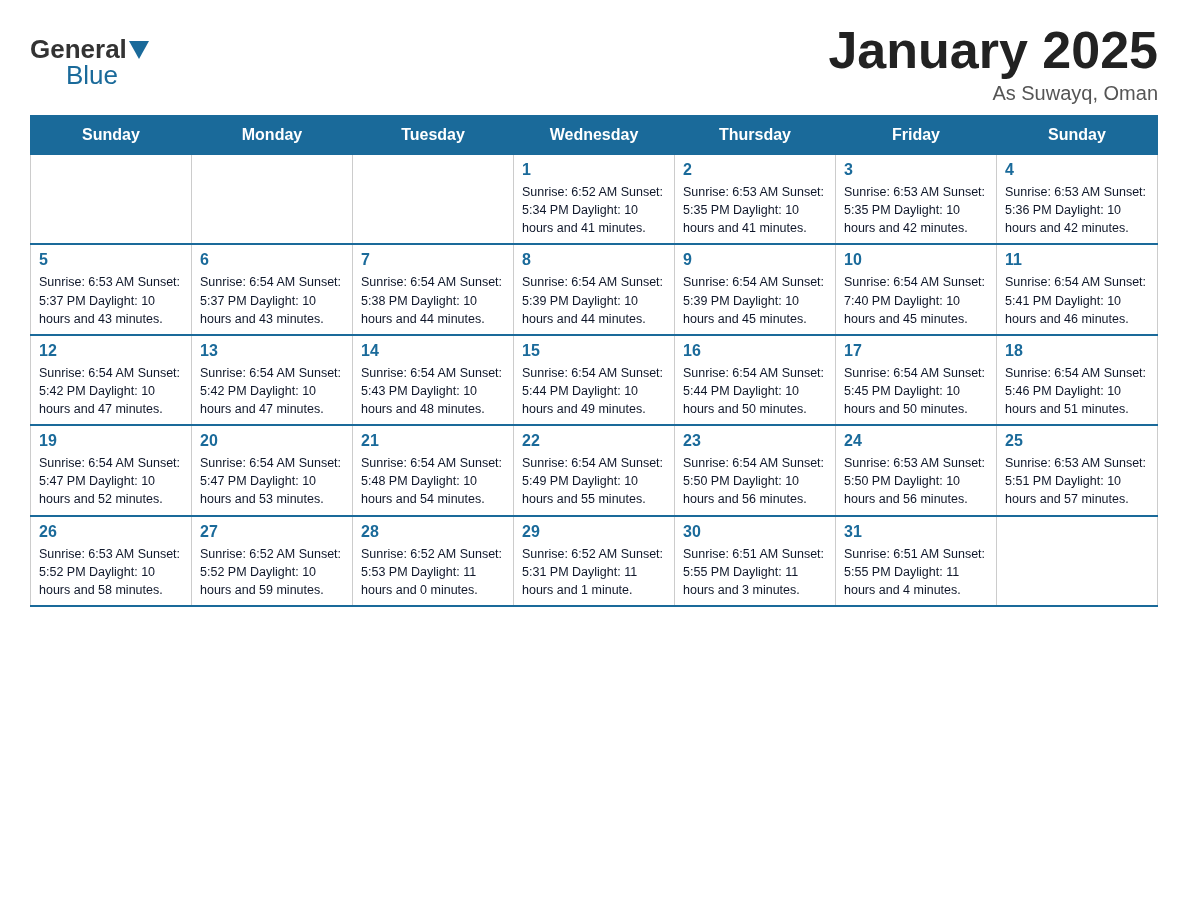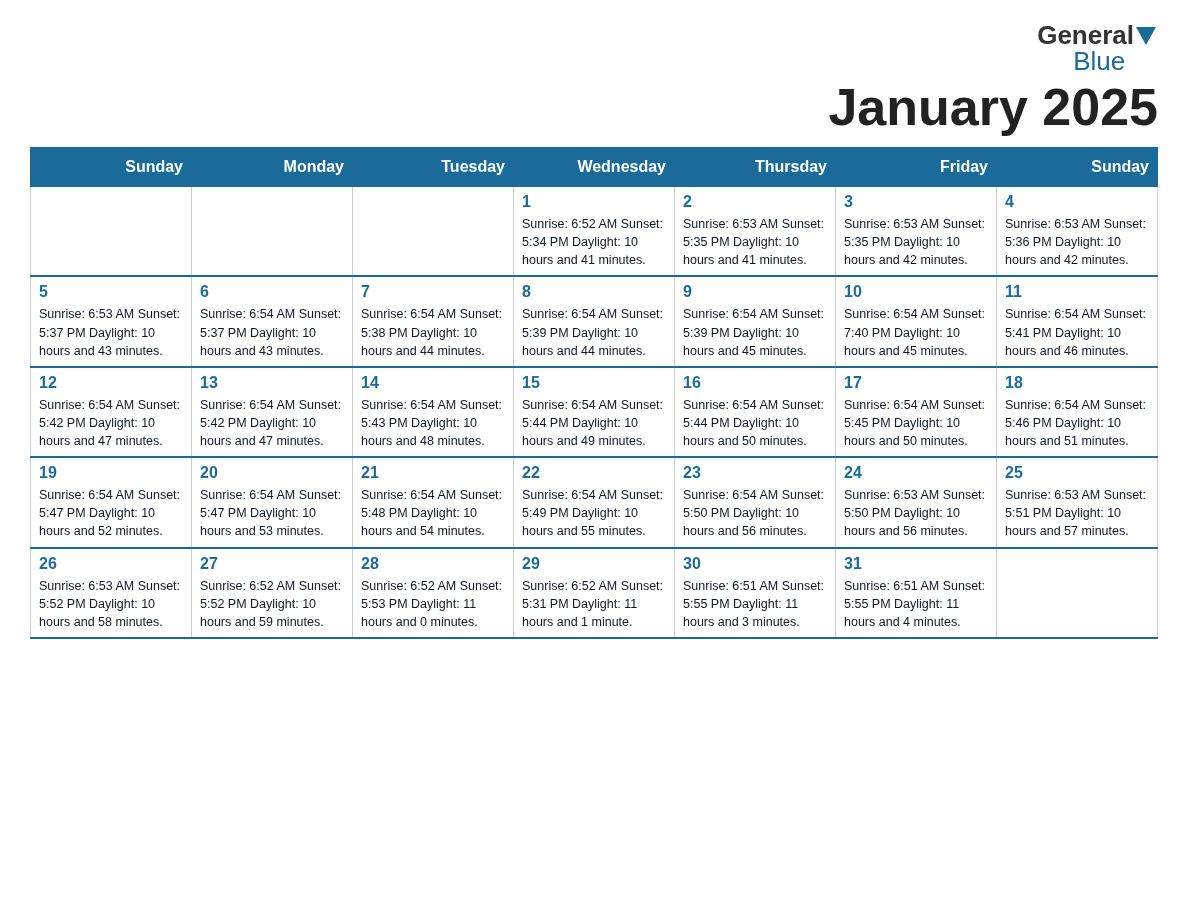--- a/index.html
+++ b/index.html
@@ -6,23 +6,22 @@
     body {
       font-family: Arial, sans-serif;
       background: #fff;
       padding: 20px 30px;
       width: 1188px;
       min-height: 918px;
     }
     .header {
       display: flex;
       justify-content: space-between;
-      align-items: flex-end;
+      align-items: center;
       margin-bottom: 10px;
-      flex-direction: column;
     }
     .logo {
       display: flex;
       flex-direction: column;
       align-items: flex-start;
     }
     .logo-text {
       display: flex;
       align-items: center;
       font-size: 26px;
@@ -63,21 +62,21 @@
       width: 100%;
       border-collapse: collapse;
       margin-top: 8px;
     }
     thead tr th {
       background-color: #1a6a9a;
       color: #fff;
       font-size: 16px;
       font-weight: bold;
       padding: 10px 8px;
-      text-align: right;
+      text-align: center;
       border: 1px solid #1a6a9a;
     }
     tbody tr td {
       border: 1px solid #ccc;
       vertical-align: top;
       padding: 6px 8px;
       width: 14.28%;
       min-height: 100px;
     }
     .day-number {
@@ -102,20 +101,21 @@
 <div class="header">
   <div class="logo">
     <div class="logo-text">
       <span class="logo-general">General</span>
       <span class="logo-triangle"></span>
     </div>
     <div class="logo-blue-text">Blue</div>
   </div>
   <div class="title-block">
     <div class="calendar-title">January 2025</div>
+    <div class="calendar-subtitle">As Suwayq, Oman</div>
   </div>
 </div>
 
 <table>
   <thead>
     <tr>
       <th>Sunday</th>
       <th>Monday</th>
       <th>Tuesday</th>
       <th>Wednesday</th>

